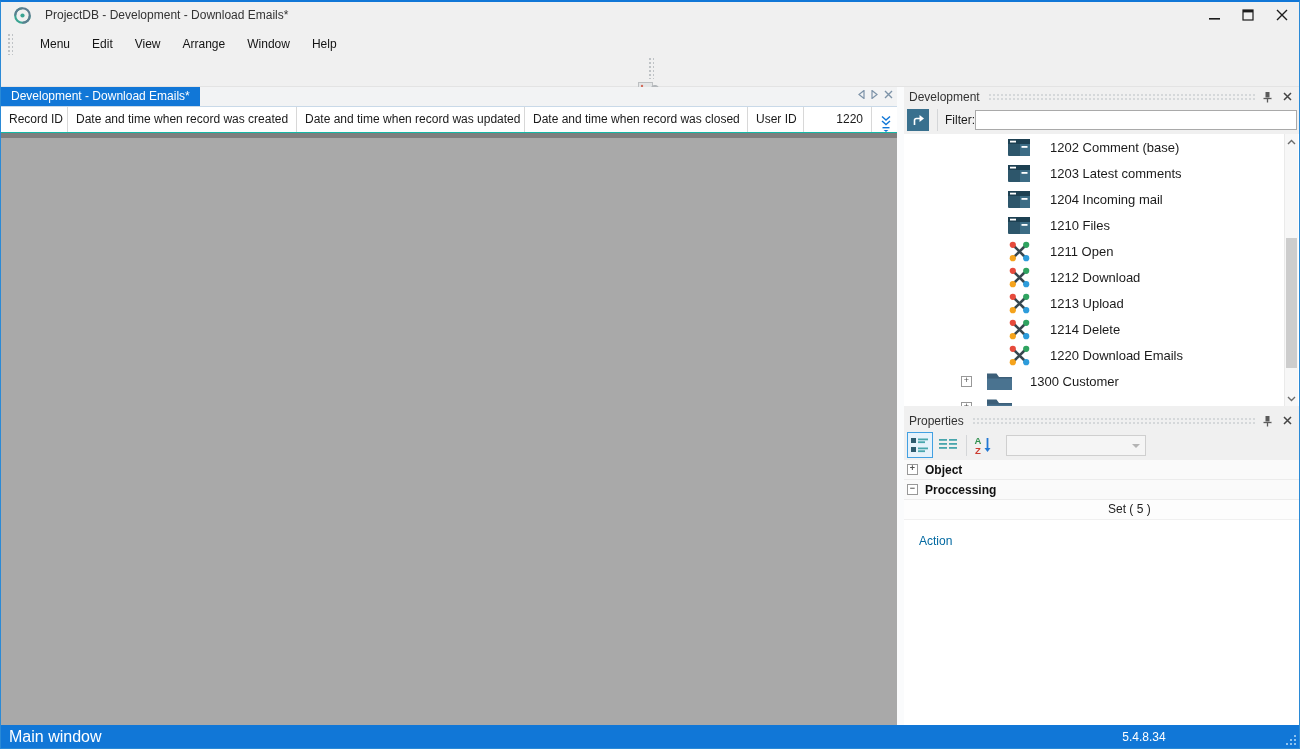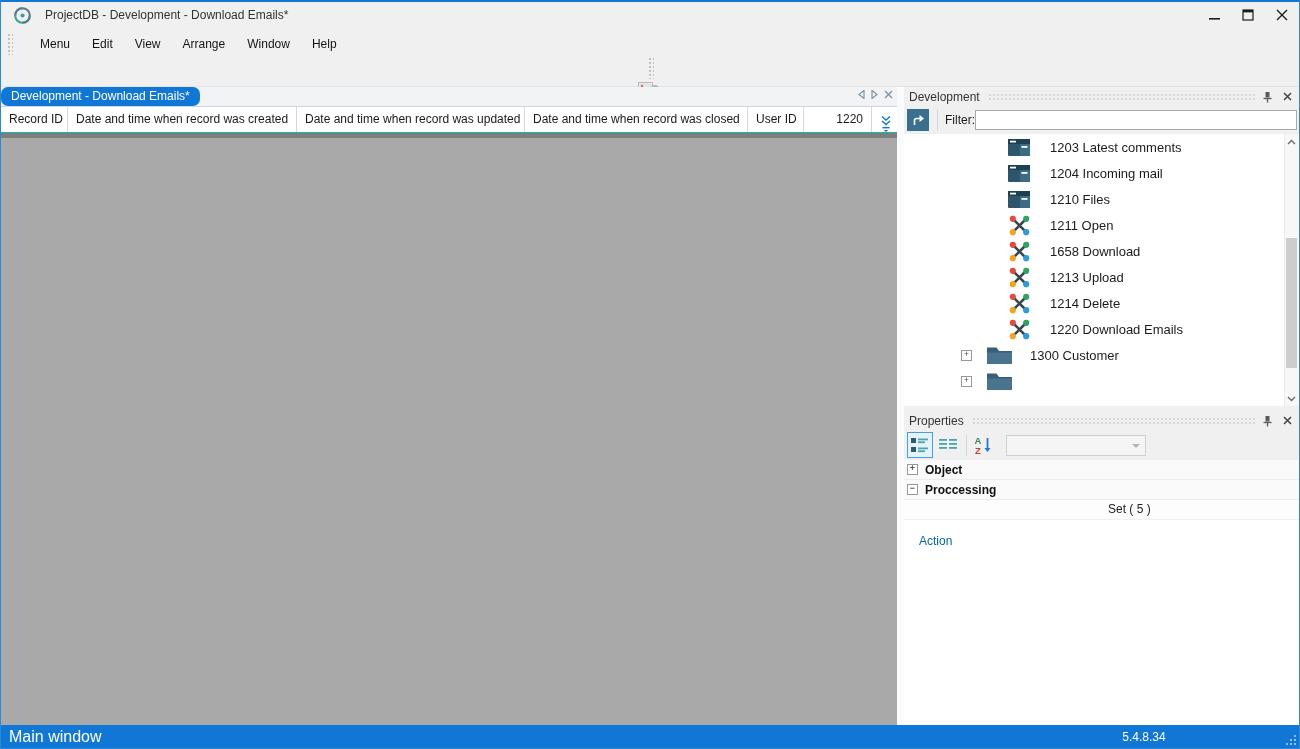--- a/index.html
+++ b/index.html
@@ -26,21 +26,21 @@
   .tsep{width:1px;height:21px;background:#d4d6d8;margin:0 3px;flex:0 0 auto;}
   .ovf{width:12px;height:24px;display:flex;align-items:center;justify-content:center;margin-right:1px;}
   .combo{height:21px;border:1px solid #ababab;background:#fff;position:relative;box-sizing:border-box;margin:0 2px;}
   .combo .arr{position:absolute;right:5px;top:8px;width:0;height:0;border-left:4px solid transparent;border-right:4px solid transparent;border-top:4px solid #4d4d4d;}
   .combo.dis{background:#f5f5f5;border-color:#cfcfcf;}
   .combo.dis .arr{border-top-color:#b4b4b4;}
   .fmt{font-size:14px;color:#9b9b9b;width:22px;text-align:center;}
   
   .docarea{position:absolute;left:0;top:85px;width:896px;bottom:23px;background:#fff;}
   .tabstrip{height:19px;background:#f2f3f4;border-bottom:1px solid #c9d9e8;display:flex;align-items:stretch;position:relative;}
-  .tab{background:#1177d7;color:#fff;padding:0 10px;font-size:12px;line-height:19px;border-radius:7px;}
+  .tab{background:#1177d7;color:#fff;padding:0 10px;font-size:12px;line-height:19px;}
   .tabnav{position:absolute;right:4px;top:3px;display:flex;gap:6px;align-items:center;}
   .gridhdr{height:26px;background:#fff;display:flex;align-items:flex-end;border-bottom:1px solid #14b8a6;box-sizing:border-box;}
   .colcell{line-height:25px;padding:0 8px;font-size:12px;color:#1a1a1a;border-right:1px solid #d8d8d8;box-sizing:border-box;white-space:nowrap;overflow:hidden;}
   .colcell.right{text-align:right;}
   .colovf{margin-left:auto;padding:2px 6px 0 0;}
   .canvas{position:absolute;left:0;top:46px;right:0;bottom:0;background:#a9a9a9;border-top:5px solid #7e7e7e;box-sizing:border-box;}
   
   .panelgap{position:absolute;left:896px;top:85px;width:7px;bottom:23px;background:#fafbfc;}
   .rightarea{position:absolute;left:903px;top:85px;width:395px;bottom:10px;background:#f0f0f0;}
   .phdr{height:19px;display:flex;align-items:center;padding:0 4px 0 5px;}
@@ -435,44 +435,56 @@
         <div class="tree-row leaf">
           <span class="ticon">
             <svg width="22" height="17">
               <rect x="0" y="0" width="22" height="17" rx="1" fill="#2d566b"></rect>
               <rect x="0" y="0" width="22" height="5" fill="#1d4052"></rect>
               <rect x="2" y="1.7" width="6" height="1.8" fill="#fff"></rect>
               <rect x="12" y="5" width="10" height="12" fill="#3c6c85"></rect>
               <rect x="13.5" y="7" width="6" height="1.8" fill="#fff"></rect>
             </svg>
           </span>
-          <span>1203 Latest comments</span>
+          <span>1202 Comment (base)</span>
         </div>
         <div class="tree-row leaf">
           <span class="ticon">
             <svg width="22" height="17">
               <rect x="0" y="0" width="22" height="17" rx="1" fill="#2d566b"></rect>
               <rect x="0" y="0" width="22" height="5" fill="#1d4052"></rect>
               <rect x="2" y="1.7" width="6" height="1.8" fill="#fff"></rect>
               <rect x="12" y="5" width="10" height="12" fill="#3c6c85"></rect>
               <rect x="13.5" y="7" width="6" height="1.8" fill="#fff"></rect>
             </svg>
           </span>
-          <span>1204 Incoming mail</span>
+          <span>1203 Latest comments</span>
         </div>
         <div class="tree-row leaf">
           <span class="ticon">
             <svg width="22" height="17">
               <rect x="0" y="0" width="22" height="17" rx="1" fill="#2d566b"></rect>
               <rect x="0" y="0" width="22" height="5" fill="#1d4052"></rect>
               <rect x="2" y="1.7" width="6" height="1.8" fill="#fff"></rect>
               <rect x="12" y="5" width="10" height="12" fill="#3c6c85"></rect>
               <rect x="13.5" y="7" width="6" height="1.8" fill="#fff"></rect>
             </svg>
           </span>
+          <span>1204 Incoming mail</span>
+        </div>
+        <div class="tree-row leaf">
+          <span class="ticon">
+            <svg width="22" height="17">
+              <rect x="0" y="0" width="22" height="17" rx="1" fill="#2d566b"></rect>
+              <rect x="0" y="0" width="22" height="5" fill="#1d4052"></rect>
+              <rect x="2" y="1.7" width="6" height="1.8" fill="#fff"></rect>
+              <rect x="12" y="5" width="10" height="12" fill="#3c6c85"></rect>
+              <rect x="13.5" y="7" width="6" height="1.8" fill="#fff"></rect>
+            </svg>
+          </span>
           <span>1210 Files</span>
         </div>
         <div class="tree-row leaf">
           <span class="ticon">
             <svg width="23" height="23">
               <path d="M5.5 5.5 L17.5 17.5 M17.5 5.5 L5.5 17.5" stroke="#37474f" stroke-width="2.6"></path>
               <circle cx="4.8" cy="4.8" r="3.1" fill="#e64a3c"></circle>
               <circle cx="18.2" cy="4.8" r="3.1" fill="#2fa360"></circle>
               <circle cx="4.8" cy="18.2" r="3.1" fill="#f5a31c"></circle>
               <circle cx="18.2" cy="18.2" r="3.1" fill="#2d9cdb"></circle>
@@ -483,21 +495,21 @@
         <div class="tree-row leaf">
           <span class="ticon">
             <svg width="23" height="23">
               <path d="M5.5 5.5 L17.5 17.5 M17.5 5.5 L5.5 17.5" stroke="#37474f" stroke-width="2.6"></path>
               <circle cx="4.8" cy="4.8" r="3.1" fill="#e64a3c"></circle>
               <circle cx="18.2" cy="4.8" r="3.1" fill="#2fa360"></circle>
               <circle cx="4.8" cy="18.2" r="3.1" fill="#f5a31c"></circle>
               <circle cx="18.2" cy="18.2" r="3.1" fill="#2d9cdb"></circle>
             </svg>
           </span>
-          <span>1658 Download</span>
+          <span>1212 Download</span>
         </div>
         <div class="tree-row leaf">
           <span class="ticon">
             <svg width="23" height="23">
               <path d="M5.5 5.5 L17.5 17.5 M17.5 5.5 L5.5 17.5" stroke="#37474f" stroke-width="2.6"></path>
               <circle cx="4.8" cy="4.8" r="3.1" fill="#e64a3c"></circle>
               <circle cx="18.2" cy="4.8" r="3.1" fill="#2fa360"></circle>
               <circle cx="4.8" cy="18.2" r="3.1" fill="#f5a31c"></circle>
               <circle cx="18.2" cy="18.2" r="3.1" fill="#2d9cdb"></circle>
             </svg>

